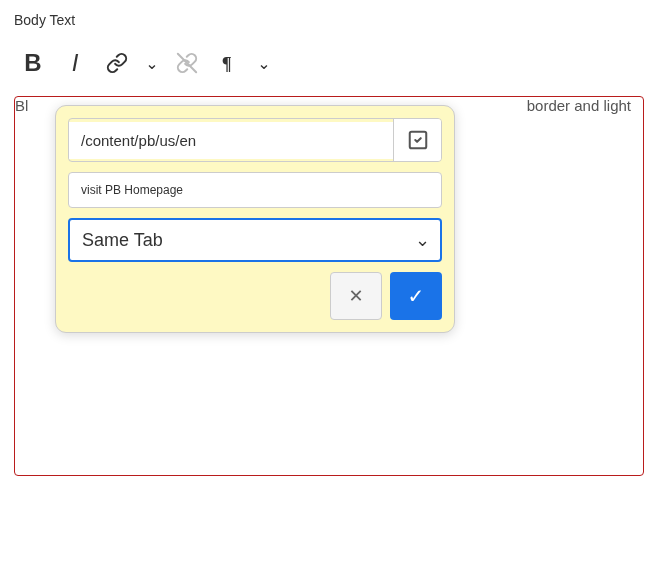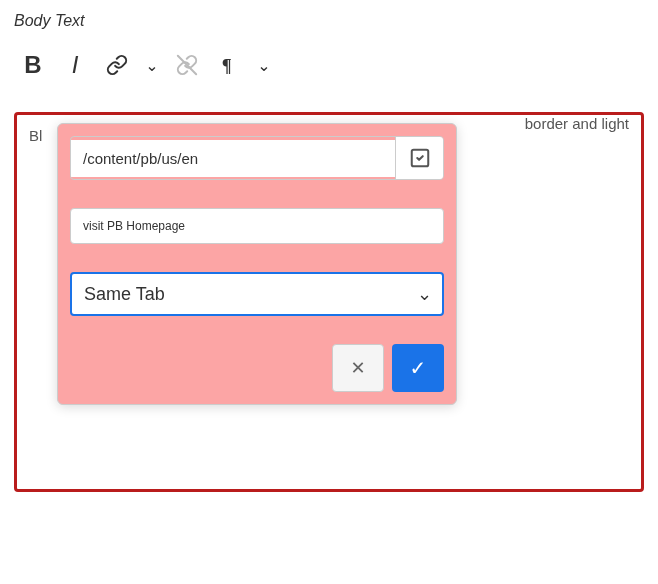--- a/index.html
+++ b/index.html
@@ -6,24 +6,23 @@
 
     body {
       font-family: -apple-system, BlinkMacSystemFont, 'Segoe UI', sans-serif;
       background: #fff;
       width: 658px;
       height: 584px;
       overflow: hidden;
     }
 
     .page-label {
-      font-size: 16px;
+      font-size: 14px;
       color: #333;
       padding: 12px 6px 8px 14px;
-      font-style: italic;
     }
 
     .toolbar {
       display: flex;
       align-items: center;
       padding: 8px 14px 12px 14px;
       gap: 4px;
     }
 
     .toolbar-btn {
@@ -44,50 +43,49 @@
     .toolbar-btn.bold { font-weight: 900; }
     .toolbar-btn.disabled { color: #bbb; cursor: default; }
 
     .chevron-btn {
       width: 24px;
       font-size: 16px;
       color: #333;
     }
 
     .editor-area {
-      margin: 16px 14px;
-      border: 3px solid #b91c1c;
+      margin: 2px 14px;
+      border: 1px solid #b91c1c;
       border-radius: 4px;
       min-height: 380px;
       position: relative;
-      padding: 12px;
       font-size: 15px;
       color: #333;
     }
 
     .editor-text {
       color: #555;
       font-size: 15px;
     }
 
     
     .link-popup {
       position: absolute;
       top: 8px;
       left: 40px;
-      background: #fca5a5;
-      border: 1px solid #ccc;
-      border-radius: 6px;
+      background: #fef9c3;
+      border: 1px solid #ccc;
+      border-radius: 11px;
       box-shadow: 0 2px 12px rgba(0,0,0,0.15);
       padding: 12px;
       width: 400px;
       z-index: 10;
       display: flex;
       flex-direction: column;
-      gap: 28px;
+      gap: 10px;
     }
 
     .link-url-row {
       display: flex;
       align-items: center;
       border: 1px solid #ccc;
       border-radius: 4px;
       overflow: hidden;
     }
 

